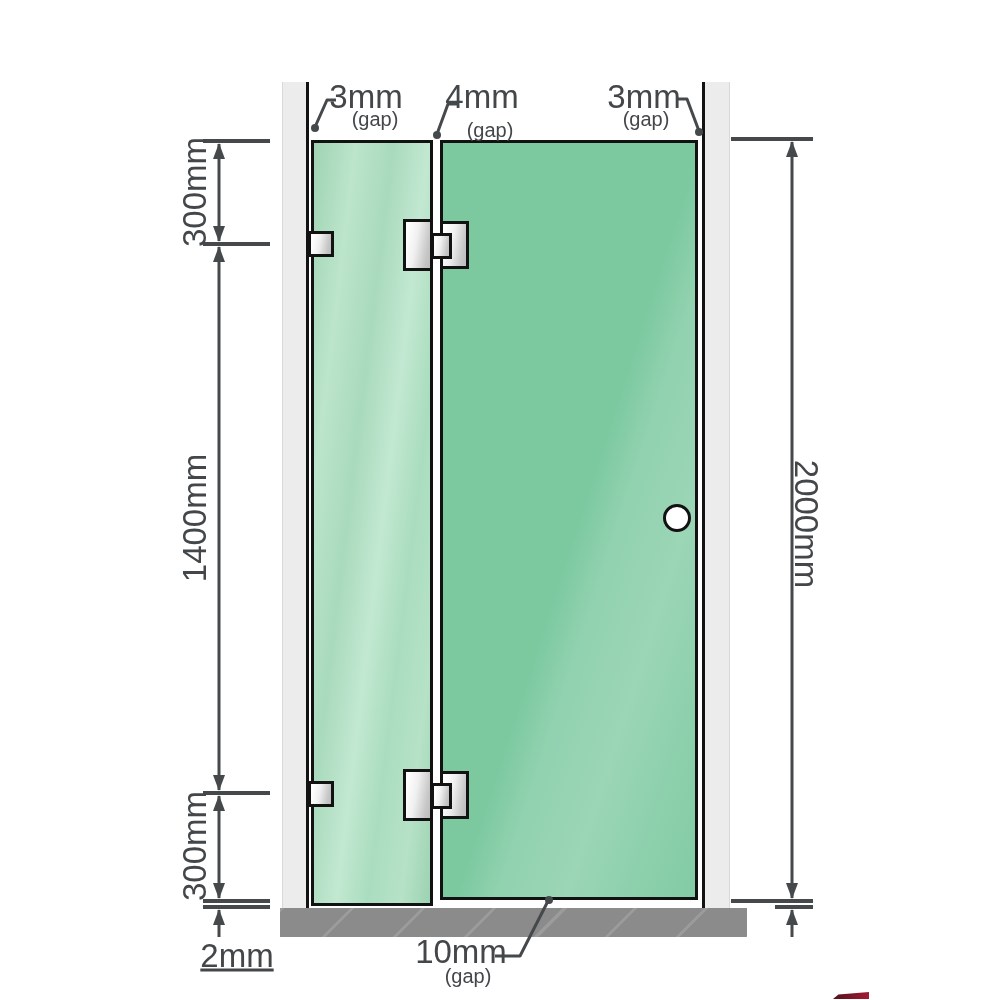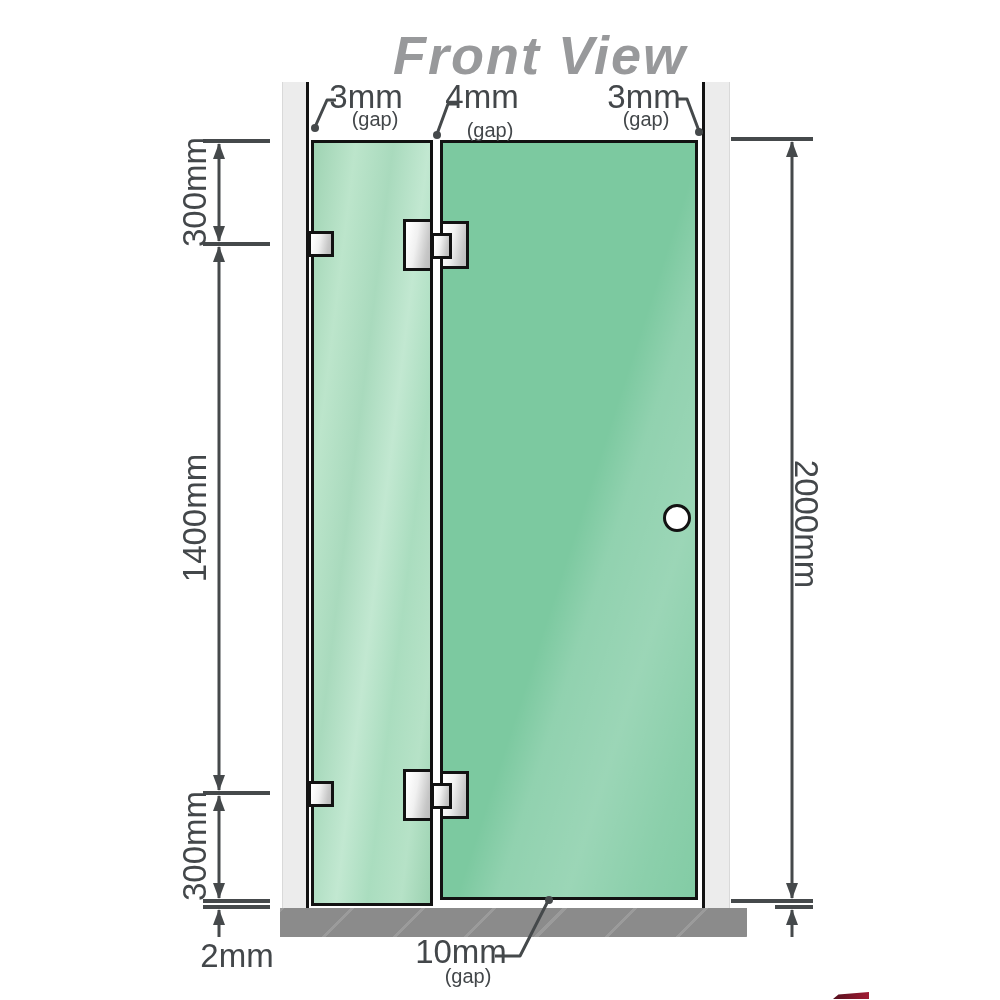--- a/index.html
+++ b/index.html
@@ -64,21 +64,20 @@
     position:absolute;left:833px;top:992px;width:36px;height:7px;
     background:linear-gradient(90deg,#55101e,#a11b33);
     clip-path:polygon(0 100%,15% 35%,100% 0,100% 100%);
   }
 </style>
 </head>
 <body>
 
 <div class="stage">
 
-  <div class="title">Front View</div>
 
   <div class="post post-left"></div>
   <div class="post post-right"></div>
 
   <div class="floor"></div>
 
   <div class="glass panel-fixed"></div>
   <div class="glass panel-door"></div>
   <div class="handle"></div>
 
@@ -134,21 +133,21 @@
 
   <div class="lbl" style="left:482px;top:96px;text-align:right;">4mm</div>
   <div class="lbl small" style="left:490px;top:130px;">(gap)</div>
 
   <div class="lbl" style="left:644px;top:96px;">3mm</div>
   <div class="lbl small" style="left:646px;top:119px;">(gap)</div>
 
   <div class="lbl rot-l" style="left:194px;top:192px;">300mm</div>
   <div class="lbl rot-l" style="left:194px;top:518px;">1400mm</div>
   <div class="lbl rot-l" style="left:194px;top:846px;">300mm</div>
-  <div class="lbl" style="left:237px;top:955px;">2mm</div>
+  <div class="lbl" style="left:237px;top:955px;text-decoration:underline;">2mm</div>
 
   <div class="lbl rot-r" style="left:806px;top:524px;">2000mm</div>
 
   <div class="lbl" style="left:461px;top:951px;">10mm</div>
   <div class="lbl small" style="left:468px;top:976px;">(gap)</div>
 
   <div class="watermark"></div>
 </div>
 
 </body></html>

